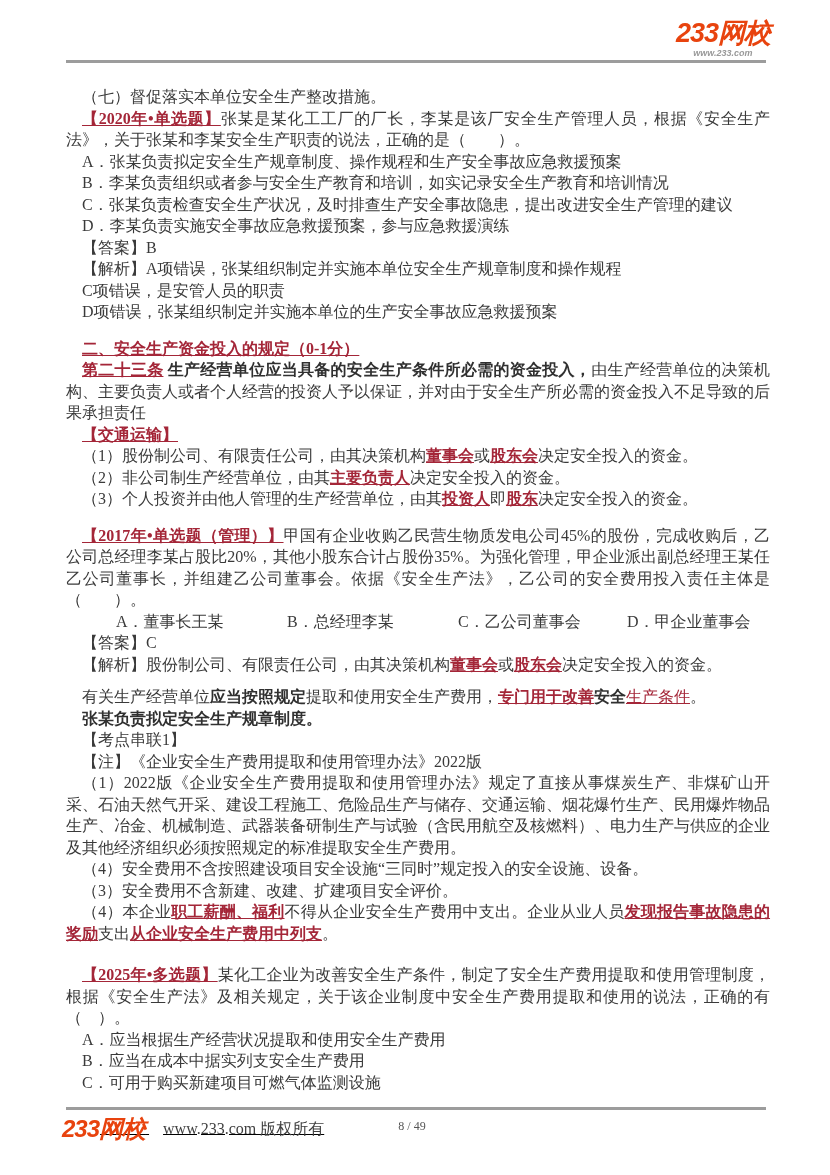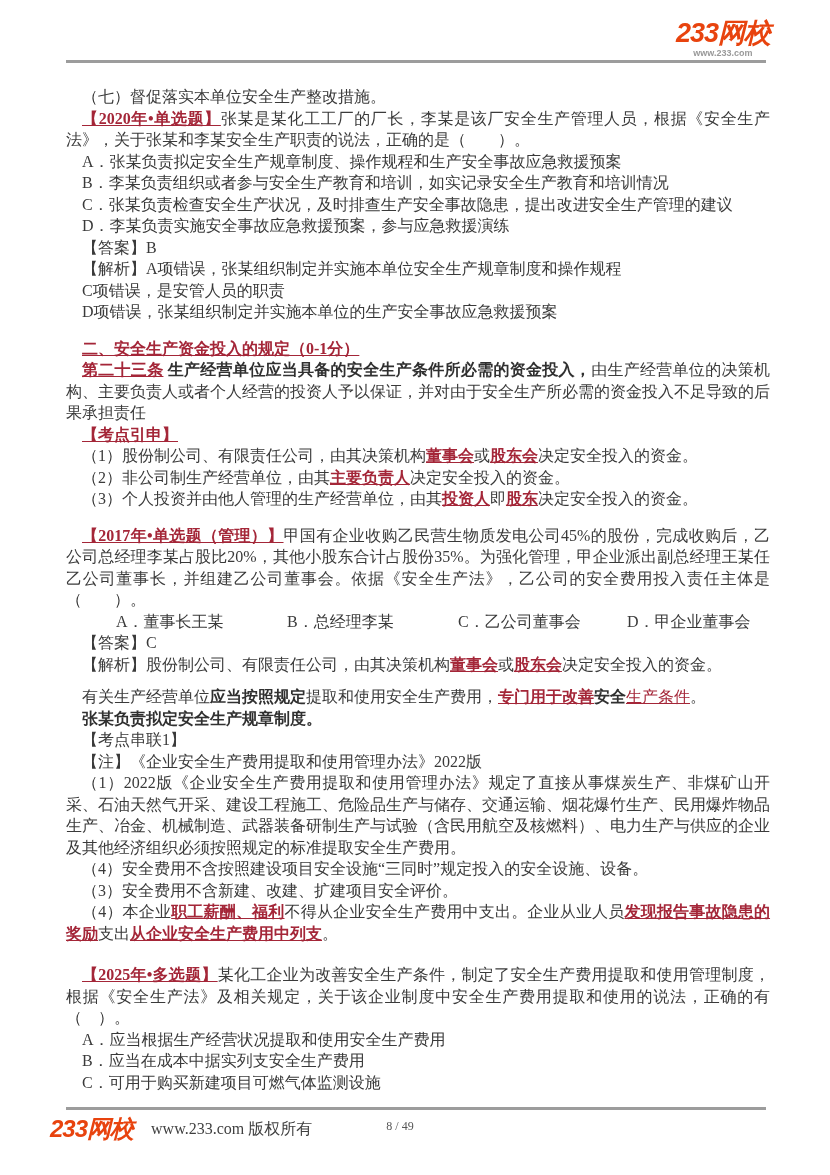--- a/index.html
+++ b/index.html
@@ -6,21 +6,21 @@
   body{width:830px;height:1175px;position:relative;overflow:hidden;
        font-family:"Liberation Serif","DejaVu Serif",serif;}
   .page{position:absolute;inset:0;background:#fff;}
 
   
   .header-logo{position:absolute;top:20px;right:60px;text-align:center;line-height:1;}
   .logo-text{font-family:"Liberation Sans","DejaVu Sans",sans-serif;
              font-style:italic;font-weight:bold;font-size:27px;color:#e8430e;
              letter-spacing:-1px;white-space:nowrap;}
   .logo-sub{font-family:"Liberation Sans","DejaVu Sans",sans-serif;
-            font-weight:bold;font-size:9px;color:#999;margin-top:2px;}
+            font-style:italic;font-weight:bold;font-size:9px;color:#999;margin-top:2px;}
   .rule{position:absolute;left:66px;width:700px;height:3px;background:#9c9c9c;}
   .rule-top{top:60px;}
   .rule-bottom{top:1107px;}
 
   
   .content{position:absolute;top:86px;left:66px;width:704px;
            font-size:16px;line-height:21.5px;color:#3a3a3a;text-align:justify;}
   .content p{margin:0;}
   .ind{text-indent:1em;}
   .gap{height:15px;}
@@ -29,21 +29,21 @@
   .red{color:#a42638;font-weight:bold;text-decoration:underline;margin-top:48px;}
   .red-u{color:#a42638;text-decoration:underline;}
   .b{font-weight:bold;color:#303030;}
   .optrow{padding-left:16px;}
   .optrow .opt{display:inline-block;}
   .optrow .w1{width:171px;margin-left:34px;}
   .optrow .w2{width:171px;}
   .optrow .w3{width:169px;}
 
   
-  .footer{position:absolute;top:1113px;left:50px;width:700px;height:34px;}
+  .footer{position:absolute;top:1113px;left:62px;width:700px;height:34px;text-decoration:underline;}
   .logo-footer{font-size:24px;vertical-align:middle;}
   .copyright{font-size:16px;color:#3f3f3f;margin-left:14px;vertical-align:middle;}
   .page-num{position:absolute;left:0;right:0;top:6px;text-align:center;
             font-size:12px;color:#555;}
 </style>
 </head>
 <body>
 
 <div class="page">
 
@@ -64,21 +64,21 @@
     <p class="ind">D．李某负责实施安全事故应急救援预案，参与应急救援演练</p>
     <p class="ind">【答案】B</p>
     <p class="ind">【解析】A项错误，张某组织制定并实施本单位安全生产规章制度和操作规程</p>
     <p class="ind">C项错误，是安管人员的职责</p>
     <p class="ind">D项错误，张某组织制定并实施本单位的生产安全事故应急救援预案</p>
 
     <div class="gap"></div>
 
     <p class="ind"><span class="red">二、安全生产资金投入的规定（0-1分）</span></p>
     <p class="ind"><span class="red">第二十三条</span><span class="b"> 生产经营单位应当具备的安全生产条件所必需的资金投入，</span><span>由生产经营单位的决策机构、主要负责人或者个人经营的投资人予以保证，并对由于安全生产所必需的资金投入不足导致的后果承担责任</span></p>
-    <p class="ind"><span class="red">【考点引申】</span></p>
+    <p class="ind"><span class="red">【交通运输】</span></p>
     <p class="ind"><span>（1）股份制公司、有限责任公司，由其决策机构</span><span class="red">董事会</span><span>或</span><span class="red">股东会</span><span>决定安全投入的资金。</span></p>
     <p class="ind"><span>（2）非公司制生产经营单位，由其</span><span class="red">主要负责人</span><span>决定安全投入的资金。</span></p>
     <p class="ind"><span>（3）个人投资并由他人管理的生产经营单位，由其</span><span class="red">投资人</span><span>即</span><span class="red">股东</span><span>决定安全投入的资金。</span></p>
 
     <div class="gap"></div>
 
     <p class="ind"><span class="red">【2017年•单选题（管理）】</span><span>甲国有企业收购乙民营生物质发电公司45%的股份，完成收购后，乙公司总经理李某占股比20%，其他小股东合计占股份35%。为强化管理，甲企业派出副总经理王某任乙公司董事长，并组建乙公司董事会。依据《安全生产法》，乙公司的安全费用投入责任主体是（　　）。</span></p>
     <p class="optrow"><span class="opt w1">A．董事长王某</span><span class="opt w2">B．总经理李某</span><span class="opt w3">C．乙公司董事会</span><span class="opt">D．甲企业董事会</span></p>
     <p class="ind">【答案】C</p>
     <p class="ind"><span>【解析】股份制公司、有限责任公司，由其决策机构</span><span class="red">董事会</span><span>或</span><span class="red">股东会</span><span>决定安全投入的资金。</span></p>

